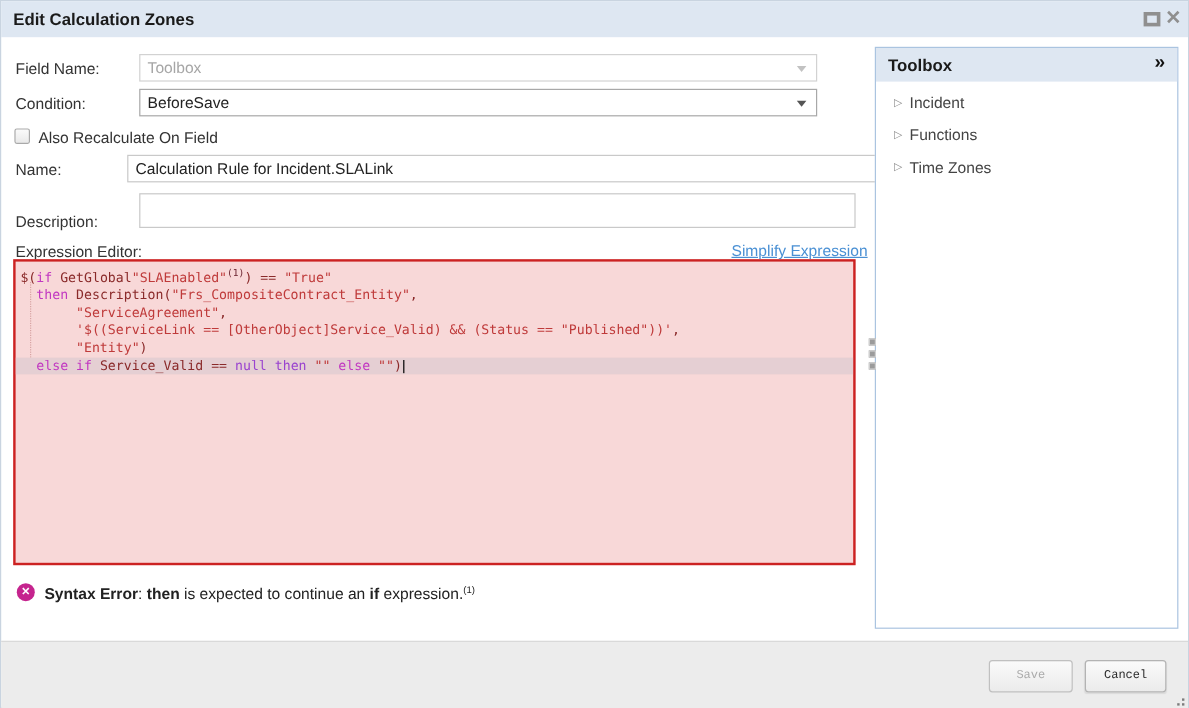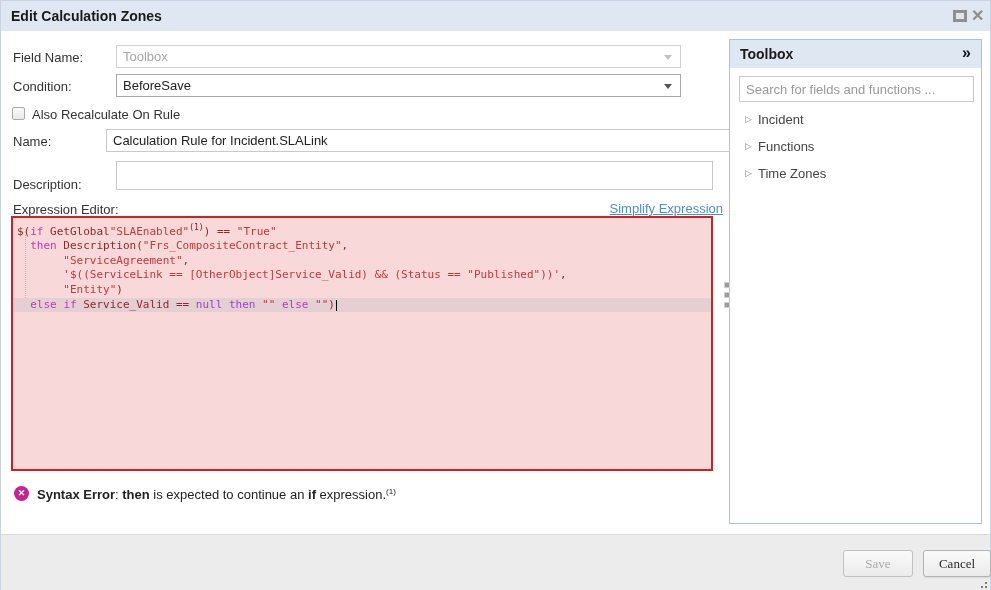--- a/index.html
+++ b/index.html
@@ -66,21 +66,21 @@
   .tree{margin-top:4px;}
   .tree-item{position:relative;height:27px;line-height:27px;padding-left:28px;font-size:13px;color:#444;cursor:pointer;}
   .tree-item .tri{position:absolute;left:15px;top:0;font-size:9px;color:#8a8a8a;}
 
   
   .splitter{position:absolute;left:723px;top:281px;width:8px;height:30px;cursor:col-resize;}
   .splitter i{display:block;width:6px;height:6px;background:#9b9b9b;border:1px solid #cfcfcf;margin:0 0 4px 0;}
 
   
   .footer{position:absolute;left:0;top:533px;width:100%;height:57px;background:#ececec;border-top:1px solid #d9d9d9;}
-  .btn{position:absolute;top:15px;height:27px;border:1px solid #c0c0c0;border-radius:3px;background:linear-gradient(#fafafa,#ebebeb);font-size:13px;font-family:Liberation Serif, serif;cursor:pointer;margin-left:19px;}
+  .btn{position:absolute;top:15px;height:27px;border:1px solid #c0c0c0;border-radius:3px;background:linear-gradient(#fafafa,#ebebeb);font-size:10px;font-family:Liberation Mono, monospace;cursor:pointer;}
   .btn-save{left:823px;width:70px;color:#ababab;}
   .btn-cancel{left:903px;width:68px;color:#2b2b2b;border-color:#b3b3b3;box-shadow:0 1px 1px rgba(0,0,0,.08);}
   .grip{position:absolute;right:2px;bottom:2px;width:9px;height:9px;}
   .grip i{position:absolute;width:2px;height:2px;background:#7d7d7d;}
   .grip i:nth-child(1){right:1px;bottom:1px;}
   .grip i:nth-child(2){right:1px;bottom:5px;}
   .grip i:nth-child(3){right:5px;bottom:1px;}
 </style>
 </head>
 <body>
@@ -99,21 +99,21 @@
     <span class="arrow"></span>
   </div>
 
   <span class="flabel" style="left:12px;top:78px">Condition:</span>
   <div class="dd" style="left:115px;top:73px;width:565px">
     <span>BeforeSave</span>
     <span class="arrow"></span>
   </div>
 
   <span class="checkbox"></span>
-  <span class="flabel" style="left:31px;top:106px">Also Recalculate On Rule</span>
+  <span class="flabel" style="left:31px;top:106px">Also Recalculate On Field</span>
 
   <span class="flabel" style="left:12px;top:133px">Name:</span>
   <input class="tinput" style="left: 105px; top: 128px; width: 701px;" value="Calculation Rule for Incident.SLALink">
 
   <span class="flabel" style="left:12px;top:176px">Description:</span>
   <input class="tinput" style="left: 115px; top: 160px; width: 597px; height: 29px;" value="">
 
   <span class="flabel" style="left:12px;top:201px">Expression Editor:</span>
   <a class="link" style="right:267px;top:200px">Simplify Expression</a>
 
@@ -130,21 +130,20 @@
   </div>
 
   <span class="error-icon">✕</span>
   <span class="error-text"><b>Syntax Error</b><span>: </span><b>then</b><span> is expected to continue an </span><b>if</b><span> expression.</span><sup>(1)</sup></span>
 
   <div class="toolbox">
     <div class="tb-header">
       <span class="tb-title">Toolbox</span>
       <span class="tb-collapse">»</span>
     </div>
-    <input class="tb-search" placeholder="Search for fields and functions ..." style="">
     <div class="tree">
         <div class="tree-item"><span class="tri">▷</span><span>Incident</span></div>
         <div class="tree-item"><span class="tri">▷</span><span>Functions</span></div>
         <div class="tree-item"><span class="tri">▷</span><span>Time Zones</span></div>
       </div>
   </div>
 
   <div class="splitter">
       <i></i>
       <i></i>

